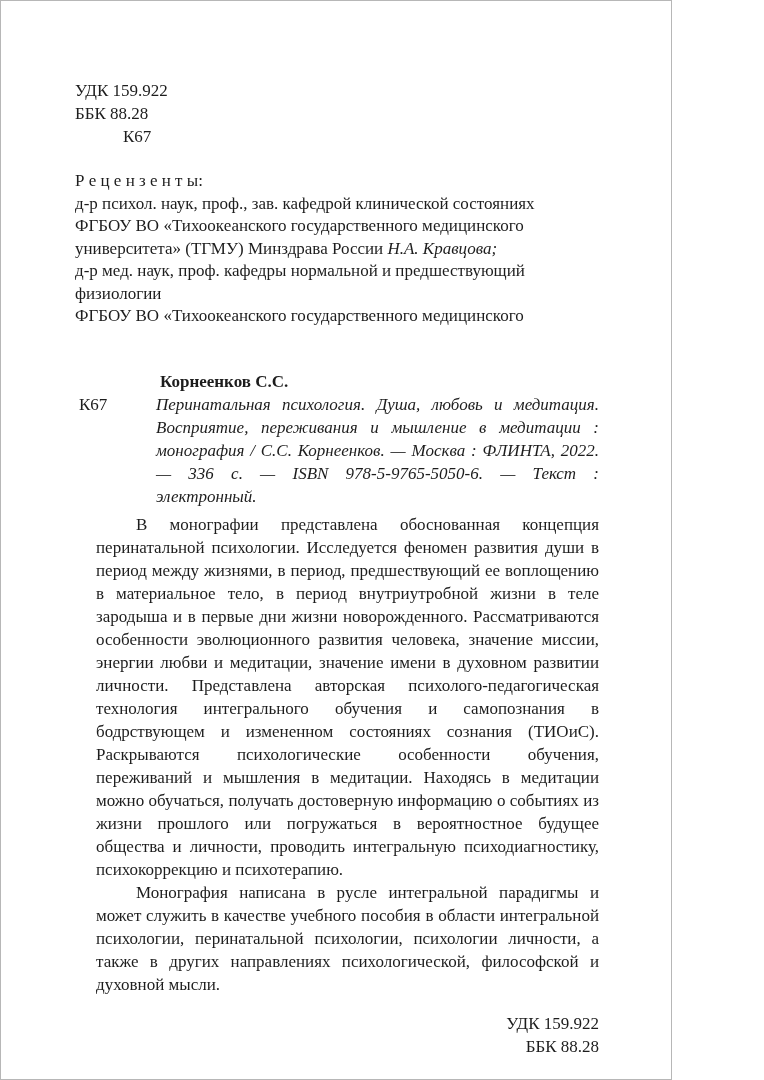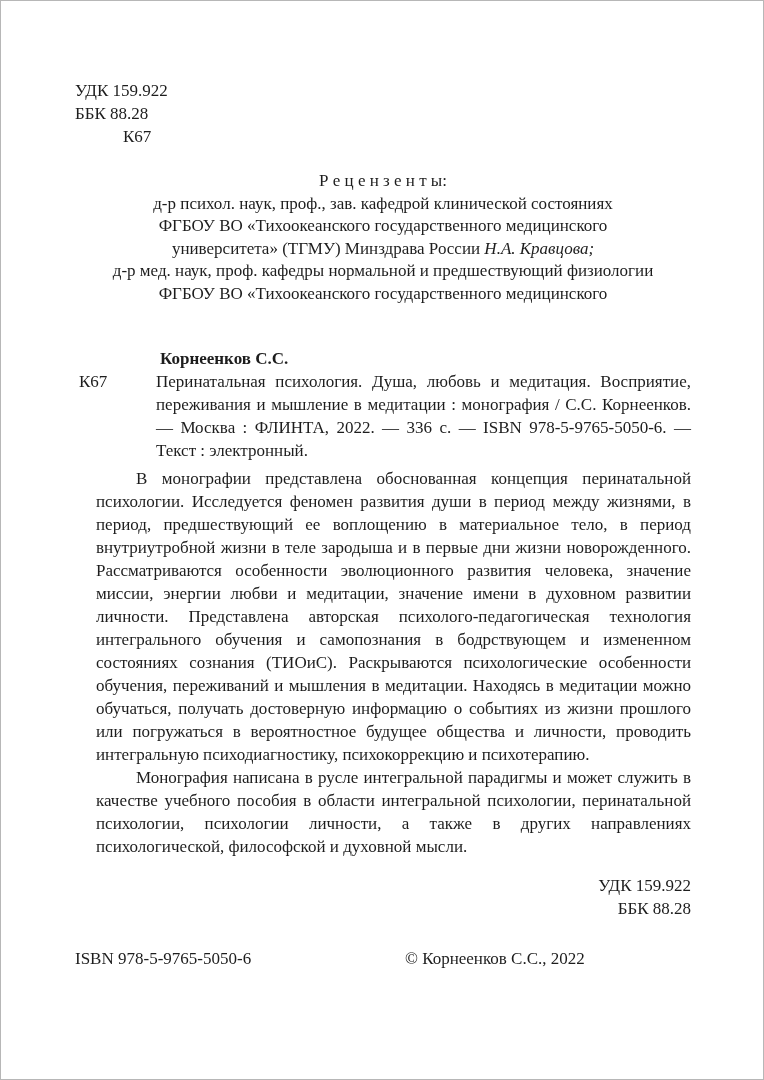--- a/index.html
+++ b/index.html
@@ -2,56 +2,56 @@
 <html><head>
 <meta charset="utf-8">
 <style>
   * { margin: 0; padding: 0; box-sizing: border-box; }
   html, body { background: #ffffff; }
   body {
     font-family: "Liberation Serif", "DejaVu Serif", serif;
     color: #1d1d1d;
   }
   .page {
-    width: 764px;
+    width: 672px;
     height: 1080px;
     border: 1px solid #b7b7b7;
     background: #ffffff;
     padding: 78px 72px 0 74px;
     overflow: hidden;
     font-size: 17px;
     line-height: 23px;
   }
   
   .codes-top { text-align: left; }
   .codes-top .k { padding-left: 48px; }
 
   
   .reviewers {
     margin-top: 22px;
-    text-align: center;
     line-height: 22.5px;
   }
   .it { font-style: italic; }
 
   
   .author {
     margin-top: 42px;
     margin-left: 85px;
     font-weight: bold;
   }
   .biblio-row { display: flex; }
   .biblio-row .code-cell {
     width: 81px;
     flex: 0 0 81px;
     padding-left: 4px;
   }
   .biblio-row .biblio-text {
     flex: 1;
     text-align: justify;
+    font-style: italic;
   }
 
   
   .annotation {
     margin-top: 5px;
     margin-left: 21px;
     text-align: justify;
   }
   .annotation p { text-indent: 40px; }
 

